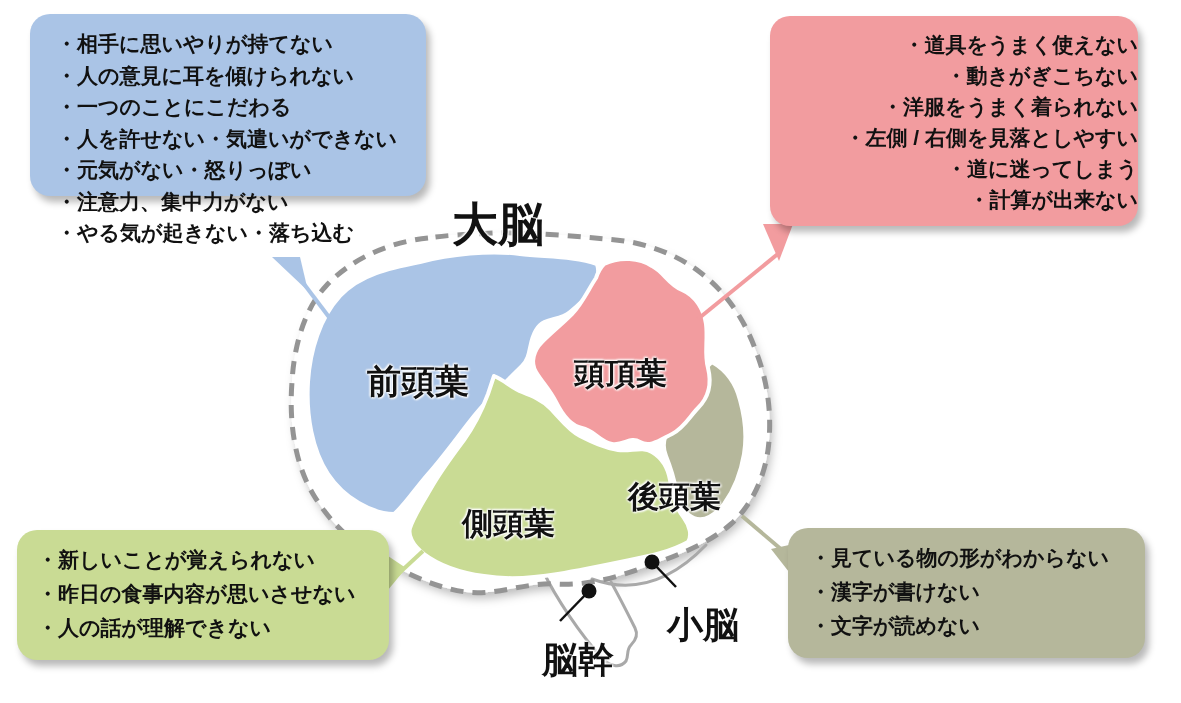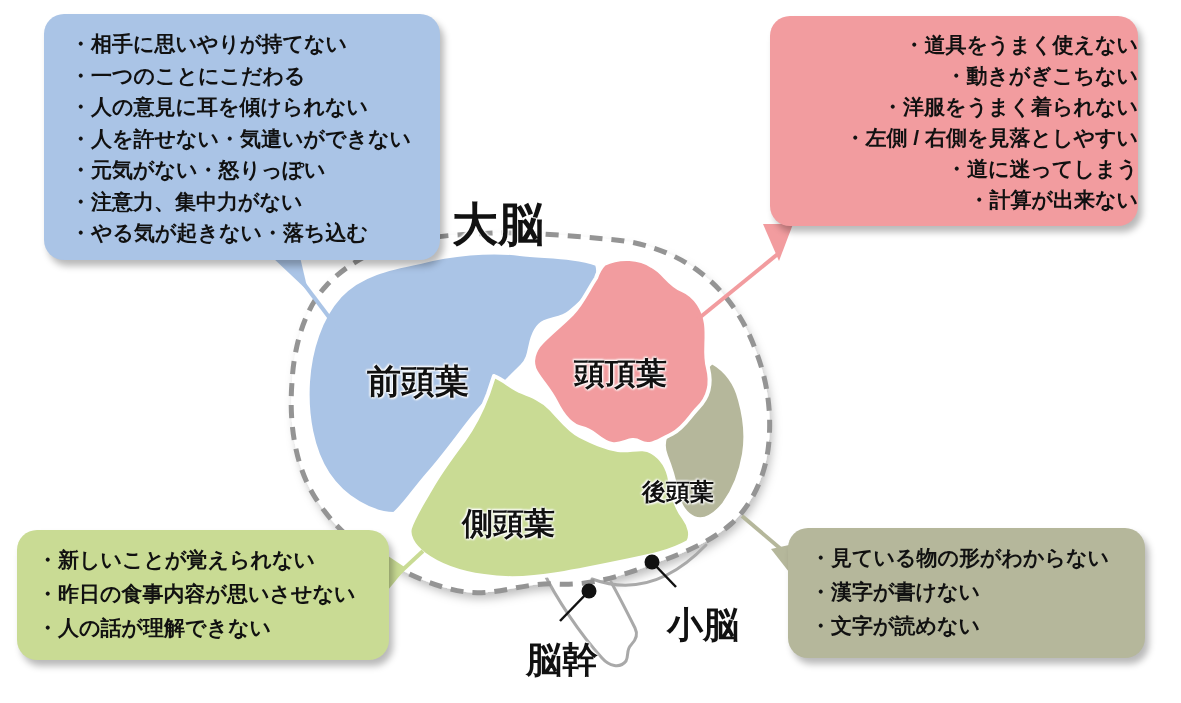--- a/index.html
+++ b/index.html
@@ -31,42 +31,42 @@
   .tail-occipital{fill:#b5b79b;}
 
   
   .callout{
     position:absolute;border-radius:20px;
     font-weight:bold;font-size:21px;color:#111;
     box-shadow:4px 6px 7px rgba(0,0,0,0.28);
     box-sizing:border-box;
   }
   .callout .line{white-space:nowrap;}
-  .co-frontal{left:44px;top:14px;width:396px;height:246px;background:#aac4e6;padding:14px 0 0 26px;}
+  .co-frontal{left:30px;top:14px;width:396px;height:182px;background:#aac4e6;padding:14px 0 0 26px;}
   .co-frontal .line{line-height:31.5px;}
   .co-parietal{left:770px;top:16px;width:368px;height:210px;background:#f29c9f;padding:13px 0 0 24px;text-align:right;}
   .co-parietal .line{line-height:31px;}
   .co-temporal{left:17px;top:530px;width:372px;height:130px;background:#c9db94;padding:13px 2px 0 20px;}
   .co-temporal .line{line-height:34px;}
   .co-occipital{left:788px;top:528px;width:357px;height:130px;background:#b5b79b;padding:13px 0 8px 22px;}
   .co-occipital .line{line-height:34px;}
 
   
   .dlabel{
     position:absolute;font-weight:bold;white-space:nowrap;
     text-shadow:0 0 3px #fff,0 0 3px #fff,1px 1px 2px #fff,-1px -1px 2px #fff;
     margin-top:20px;
   }
   .title-label{left:452px;top:174px;font-size:46px;}
   .lb-frontal{left:367px;top:339px;font-size:34px;}
   .lb-parietal{left:574px;top:333px;font-size:31px;}
   .lb-temporal{left:462px;top:483px;font-size:31px;}
-  .lb-occipital{left:642px;top:456px;font-size:24px;}
+  .lb-occipital{left:628px;top:456px;font-size:31px;}
   .lb-cerebellum{left:667px;top:581px;font-size:36px;text-align:right;}
-  .lb-brainstem{left:526px;top:616px;font-size:36px;}
+  .lb-brainstem{left:542px;top:616px;font-size:36px;}
 </style>
 </head>
 <body>
 
 <div class="stage">
 
   <svg class="art" viewBox="0 0 1181 703">
     <defs>
       <filter id="softshadow" x="-20%" y="-20%" width="140%" height="140%">
         <feDropShadow dx="3" dy="6" stdDeviation="5" flood-color="#000000" flood-opacity="0.25"></feDropShadow>
@@ -125,22 +125,22 @@
     <line class="conn-occipital" x1="782" y1="550" x2="742" y2="516"></line>
 
     <line class="pointer" x1="652" y1="562" x2="676" y2="587"></line>
     <circle class="pdot" cx="652" cy="562" r="7.5"></circle>
     <line class="pointer" x1="589" y1="591" x2="560" y2="621"></line>
     <circle class="pdot" cx="589" cy="591" r="7.5"></circle>
   </svg>
 
   <div class="callout co-frontal">
     <div class="line">・相手に思いやりが持てない</div>
+    <div class="line">・人の意見に耳を傾けられない</div>
     <div class="line">・一つのことにこだわる</div>
-    <div class="line">・人の意見に耳を傾けられない</div>
     <div class="line">・人を許せない・気遣いができない</div>
     <div class="line">・元気がない・怒りっぽい</div>
     <div class="line">・注意力、集中力がない</div>
     <div class="line">・やる気が起きない・落ち込む</div>
   </div>
 
   <div class="callout co-parietal">
     <div class="line">・道具をうまく使えない</div>
     <div class="line">・動きがぎこちない</div>
     <div class="line">・洋服をうまく着られない</div>

